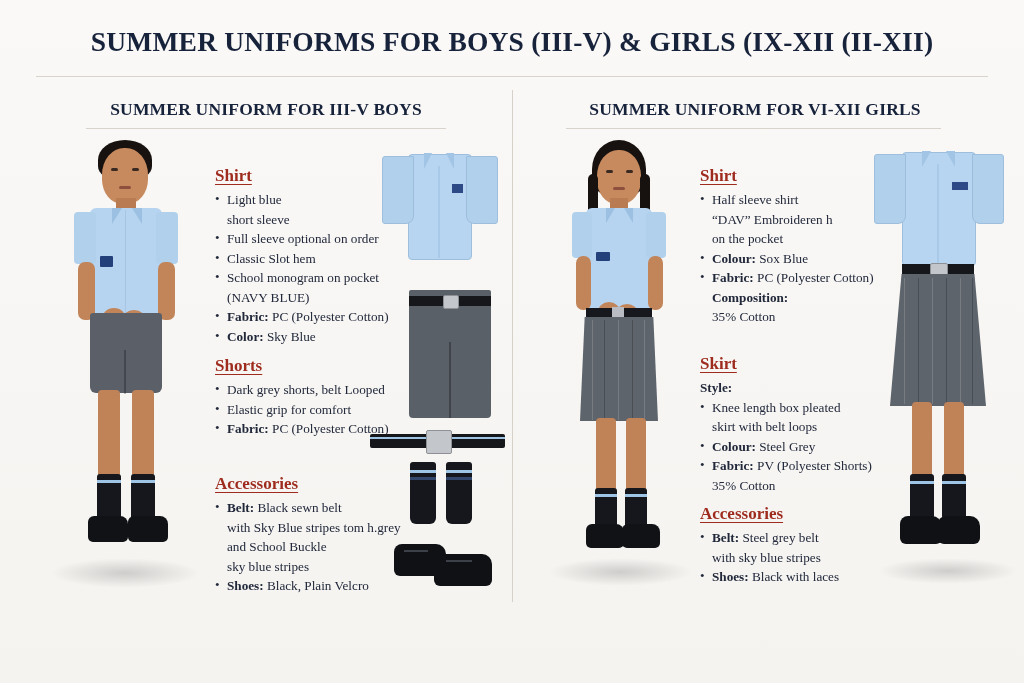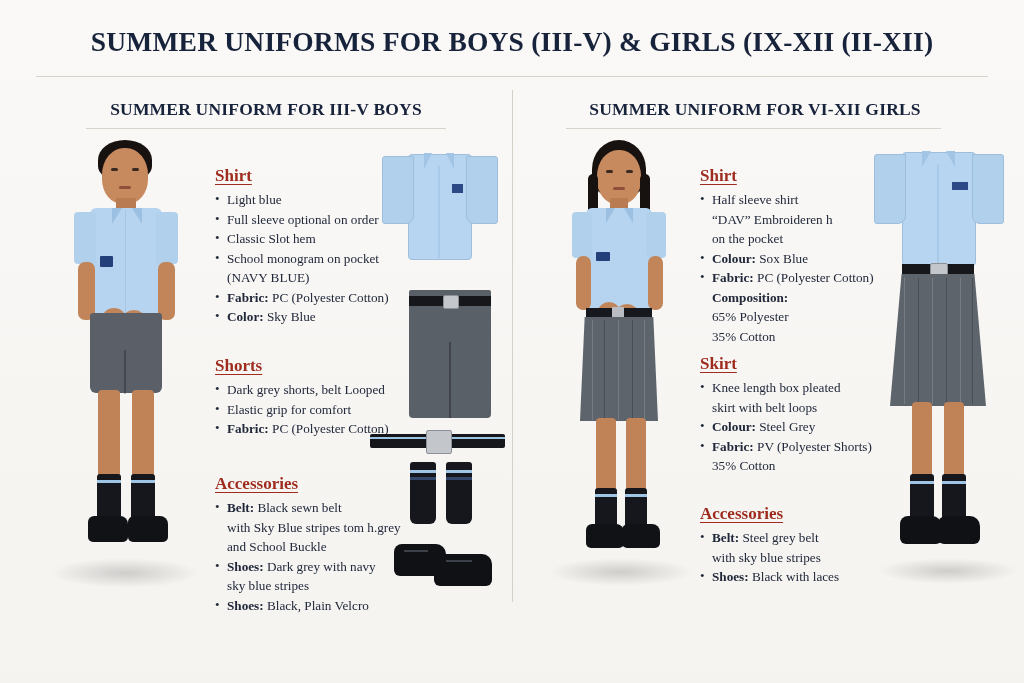--- a/index.html
+++ b/index.html
@@ -327,20 +327,21 @@
     <div class="sock-stripe" style="left:91px; top:342px; width:24px;"></div>
 
     <div class="shoe" style="left:48px; top:378px; width:40px; height:26px;"></div>
     <div class="shoe" style="left:88px; top:378px; width:40px; height:26px;"></div>
   </div>
 
   <div class="section" style="left:215px; top:150px; width:180px;">
     <div class="sec-title">Shirt</div>
     <ul class="bullets">
       <li><span>Light blue</span></li>
+      <li style="list-style:none;padding-left:12px;" class="nob"><span style="position:relative;">short sleeve</span></li>
       <li><span>Full sleeve optional on order</span></li>
       <li><span>Classic Slot hem</span></li>
       <li><span>School monogram on pocket</span></li>
       <li style="padding-left:12px;" class="nob"><span>(NAVY BLUE)</span></li>
       <li><b>Fabric:</b> <span>PC (Polyester Cotton)</span></li>
       <li><b>Color:</b> <span>Sky Blue</span></li>
     </ul>
   </div>
   <style>
   </style>
@@ -353,21 +354,20 @@
       <li><b>Fabric:</b> <span>PC (Polyester Cotton)</span></li>
     </ul>
   </div>
 
   <div class="section" style="left:215px; top:458px; width:190px;">
     <div class="sec-title">Accessories</div>
     <ul class="bullets">
       <li><b>Belt:</b> <span>Black sewn belt</span></li>
       <li class="nob"><span>with Sky Blue stripes tom h.grey</span></li>
       <li class="nob"><span>and School Buckle</span></li>
-      <li><b>Shoes:</b> <span>Dark grey with navy</span></li>
       <li class="nob"><span>sky blue stripes</span></li>
       <li><b>Shoes:</b> <span>Black, Plain Velcro</span></li>
     </ul>
   </div>
 
   <div class="garment" style="left:380px; top:140px; width:130px; height:130px;">
     <div class="g-shirt-body" style="left:28px; top:14px; width:62px; height:104px;"></div>
     <div class="g-sleeve" style="left:2px; top:16px; width:30px; height:66px; border-radius:3px 0 8px 3px;"></div>
     <div class="g-sleeve" style="left:86px; top:16px; width:30px; height:66px; border-radius:0 3px 3px 8px;"></div>
     <div class="g-collar" style="left:44px; top:13px; border-width:16px 8px 0 0; border-color:#a2c5e6 transparent transparent transparent;"></div>
@@ -445,28 +445,28 @@
 
   <div class="section" style="left:700px; top:150px; width:180px;">
     <div class="sec-title">Shirt</div>
     <ul class="bullets">
       <li><span>Half sleeve shirt</span></li>
       <li class="nob"><span>“DAV” Embroideren h</span></li>
       <li class="nob"><span>on the pocket</span></li>
       <li><b>Colour:</b> <span>Sox Blue</span></li>
       <li><b>Fabric:</b> <span>PC (Polyester Cotton)</span></li>
       <li class="nob"><b>Composition:</b></li>
-      <li class="nob"><span>65% Polyester</span></li>
       <li class="nob"><span>35% Cotton</span></li>
     </ul>
   </div>
 
   <div class="section" style="left:700px; top:338px; width:190px;">
     <div class="sec-title">Skirt</div>
     <ul class="bullets">
+      <li class="nob" style="padding-left:0;"><b>Style:</b></li>
       <li><span>Knee length box pleated</span></li>
       <li class="nob"><span>skirt with belt loops</span></li>
       <li><b>Colour:</b> <span>Steel Grey</span></li>
       <li><b>Fabric:</b> <span>PV (Polyester Shorts)</span></li>
       <li class="nob"><span>35% Cotton</span></li>
     </ul>
   </div>
 
   <div class="section" style="left:700px; top:488px; width:190px;">
     <div class="sec-title">Accessories</div>

